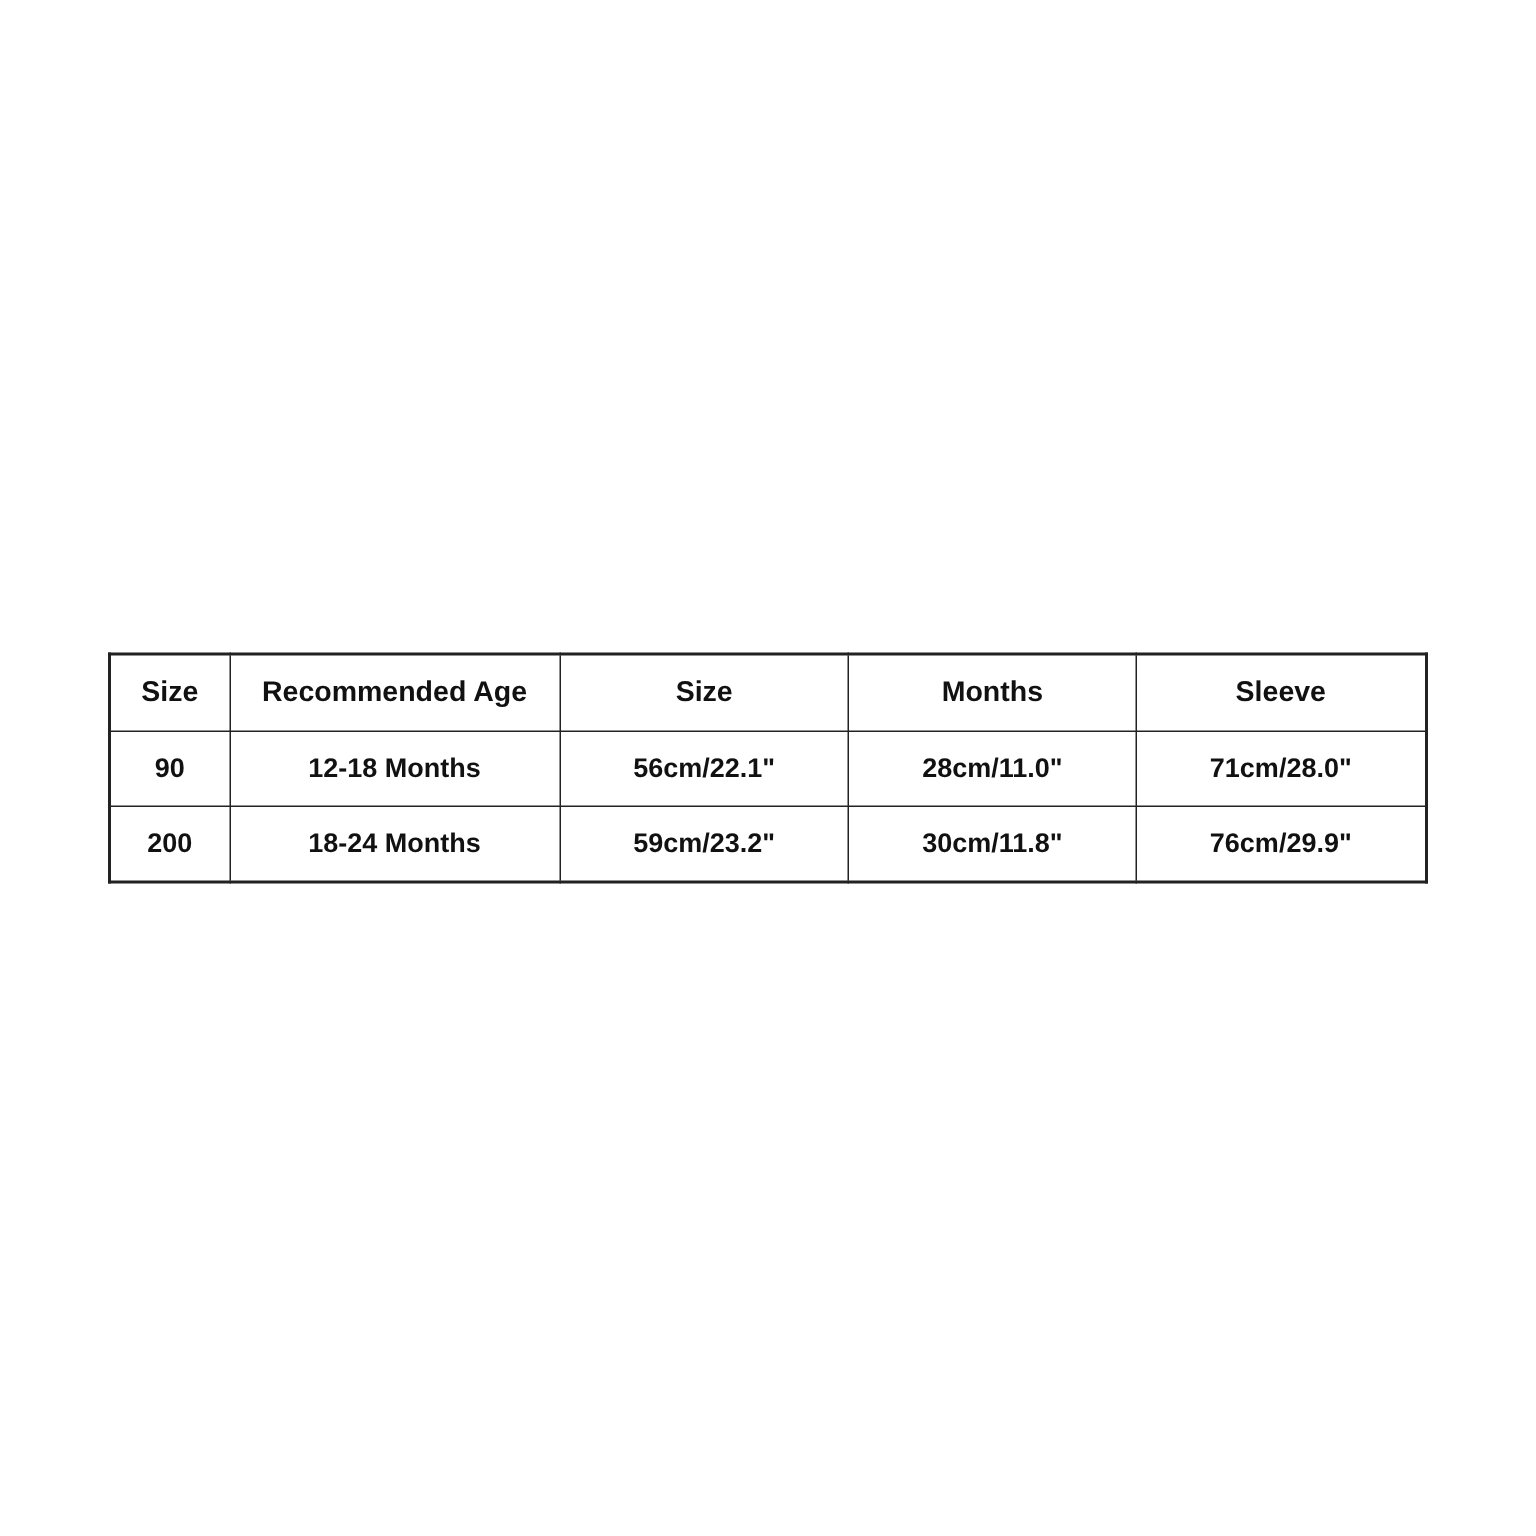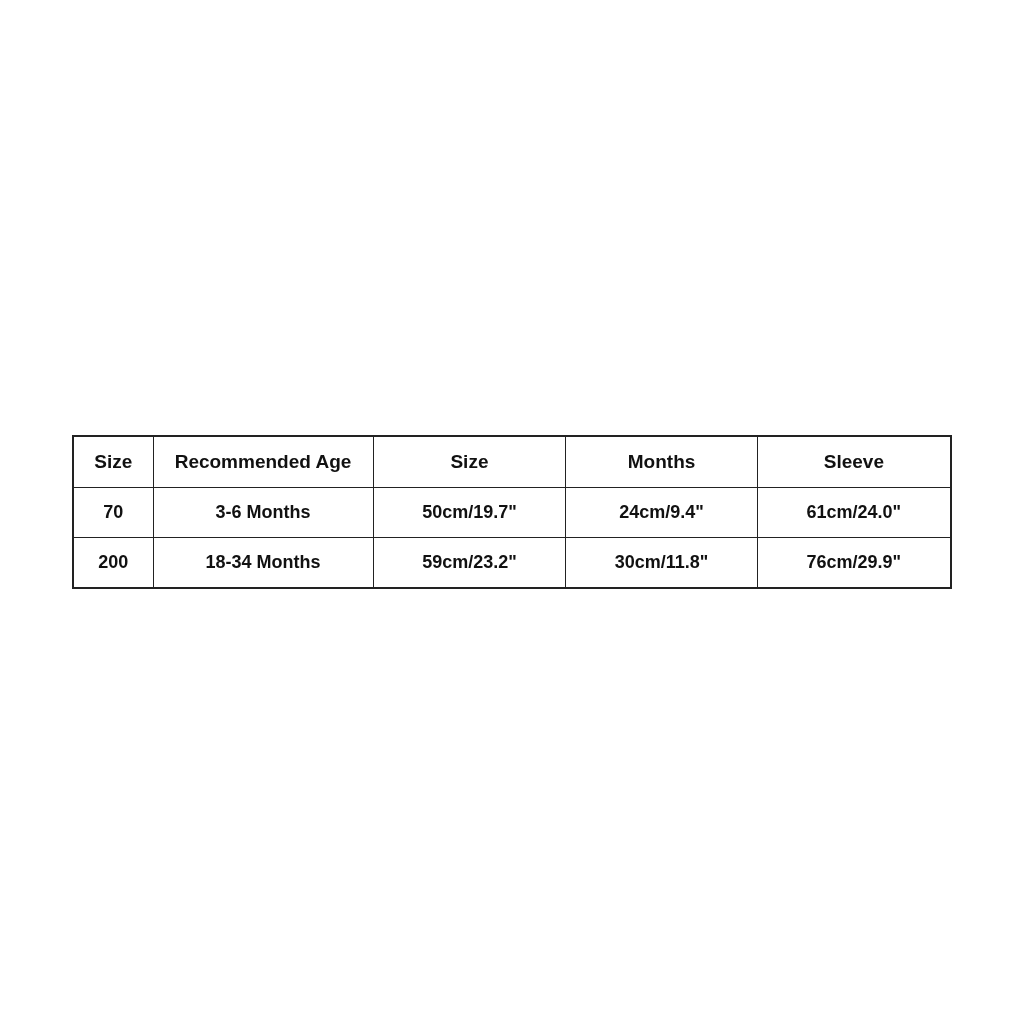--- a/index.html
+++ b/index.html
@@ -57,29 +57,29 @@
     <thead>
       <tr>
         <th>Size</th>
         <th>Recommended Age</th>
         <th>Size</th>
         <th>Months</th>
         <th>Sleeve</th>
       </tr>
     </thead>
     <tbody id="table-body">
-    <tr>
-          <td>70</td>
-          <td>3-6 Months</td>
-          <td>50cm/19.7"</td>
-          <td>24cm/9.4"</td>
-          <td>61cm/24.0"</td>
+        <tr>
+          <td>90</td>
+          <td>12-18 Months</td>
+          <td>56cm/22.1"</td>
+          <td>28cm/11.0"</td>
+          <td>71cm/28.0"</td>
         </tr>
         <tr>
           <td>200</td>
-          <td>18-34 Months</td>
+          <td>18-24 Months</td>
           <td>59cm/23.2"</td>
           <td>30cm/11.8"</td>
           <td>76cm/29.9"</td>
         </tr>
       </tbody>
   </table>
 </div>
 
 </body></html>

